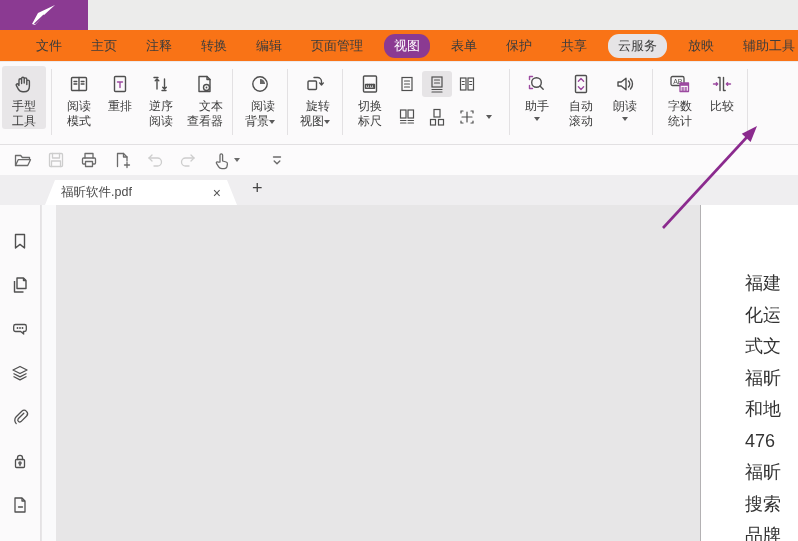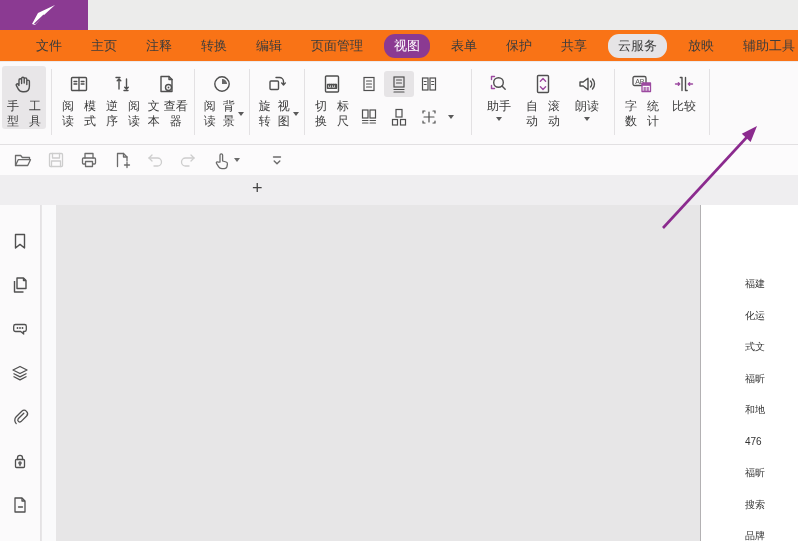--- a/index.html
+++ b/index.html
@@ -20,21 +20,21 @@
 
   
   .ribbon{ height:83px; background:#fbfafb; border-bottom:1px solid #e2e0e2;
            display:flex; align-items:flex-start; padding:4px 0 0 2px; }
   .rbtn{ width:44px; display:flex; flex-direction:column; align-items:center;
          padding-top:3px; border-radius:3px; cursor:default; }
   .rbtn.w40{ width:40px; } .rbtn.w38{ width:38px; }
   .rbtn.sel{ background:#e8e6e8; }
   .ric{ height:30px; display:flex; align-items:center; justify-content:center; color:#4f4f4f; }
   .rlbl{ font-size:12px; line-height:15px; color:#3c3c3c; text-align:center;
-         display:flex; flex-direction:row; align-items:flex-start; }
+         display:flex; flex-direction:column; align-items:flex-end; }
   .lrow{ display:flex; align-items:center; gap:0; }
   .caret{ width:0; height:0; border-left:3.5px solid transparent; border-right:3.5px solid transparent;
           border-top:4px solid #5a5a5a; display:inline-block; }
   .caret.mt{ margin-top:3px; }
   .rsep{ width:1px; background:#e3e1e3; height:66px; margin:3px 5px 0 5px; }
 
   .layout-grid{ width:112px; display:flex; flex-direction:column; gap:7px; padding-top:5px; }
   .lg-row{ display:flex; align-items:center; }
   .lg-cell{ width:30px; height:26px; display:flex; align-items:center; justify-content:center;
             color:#4f4f4f; border-radius:3px; cursor:default; }
@@ -58,21 +58,21 @@
   
   .content{ position:relative; height:336px; background:#e7e6e7; }
   .sidebar{ position:absolute; left:0; top:0; bottom:0; width:41px; background:#fbfafb;
             border-right:1px solid #e4e2e4; display:flex; flex-direction:column; align-items:center;
             padding-top:26px; gap:24px; color:#505050; }
   .sbicon{ width:20px; height:20px; display:flex; align-items:center; justify-content:center; cursor:pointer; }
   .gapstrip{ position:absolute; left:42px; top:0; bottom:0; width:14px; background:#fafafb; }
   .canvas{ position:absolute; left:56px; top:0; bottom:0; right:98px; background:#e7e6e7; }
   .page{ position:absolute; right:0; top:0; bottom:0; width:98px; background:#fff;
          border-left:1px solid #b3b1b3; padding:72px 0 0 44px; overflow:hidden; }
-  .pline{ font-size:10px; color:#333; line-height:13px; margin-bottom:18.5px; white-space:nowrap; }
+  .pline{ font-size:18px; color:#333; line-height:13px; margin-bottom:18.5px; white-space:nowrap; }
   .pline.gap{ margin-top:16px; }
 
   .arrow-overlay{ position:absolute; left:0; top:0; width:798px; height:541px;
                   pointer-events:none; z-index:40; }
 </style>
 </head>
 <body>
 
 <div class="app">
 
@@ -124,20 +124,31 @@
           <rect x="4.5" y="5.5" width="15" height="13" rx="1"></rect>
           <path d="M12 5.5v13M7 9.5h2.8M7 12h2.8M14.2 9.5H17M14.2 12H17"></path>
         </svg>
       </span>
       <span class="rlbl">
           <span>阅读</span>
           <span>模式</span>
         </span>
     </div>
 
+    <div class="rbtn w38">
+      <span class="ric">
+        <svg width="24" height="24" viewBox="0 0 24 24" fill="none" stroke="currentColor" stroke-width="1.4" stroke-linecap="round" stroke-linejoin="round">
+          <rect x="6.5" y="4.5" width="11" height="15" rx="1"></rect>
+          <path d="M9.5 10h5M12 10v5.5" stroke="#9c4aa0"></path>
+        </svg>
+      </span>
+      <span class="rlbl">
+          <span>重排</span>
+        </span>
+    </div>
 
     <div class="rbtn">
       <span class="ric">
         <svg width="24" height="24" viewBox="0 0 24 24" fill="none" stroke="currentColor" stroke-width="1.4" stroke-linecap="round" stroke-linejoin="round">
           <path d="M8 17V7M6.2 8.7 8 7l1.8 1.7M5 5.5h4"></path>
           <path d="M15.5 7v10M13.7 15.3l1.8 1.7 1.8-1.7M13 18.5h4"></path>
         </svg>
       </span>
       <span class="rlbl">
           <span>逆序</span>
@@ -380,20 +391,24 @@
     </span>
     <span class="qbtn" style="margin-left:14px">
       <svg width="20" height="20" viewBox="0 0 20 20" fill="none" stroke="currentColor" stroke-width="1.4" stroke-linecap="round" stroke-linejoin="round">
         <path d="M6.5 7h7"></path>
           <path d="M7.2 11l2.8 2.8L12.8 11"></path>
       </svg>
     </span>
   </div>
 
   <div class="tabbar">
+    <div class="tab">
+      <span class="tab-title">福昕软件.pdf</span>
+      <span class="tab-close">×</span>
+    </div>
     <span class="newtab">+</span>
   </div>
 
   <div class="content">
 
     <div class="sidebar">
       <span class="sbicon">
         <svg width="20" height="20" viewBox="0 0 20 20" fill="none" stroke="currentColor" stroke-width="1.4" stroke-linejoin="round">
           <path d="M5.5 3.5h9V17l-4.5-3.6L5.5 17z"></path>
         </svg>

